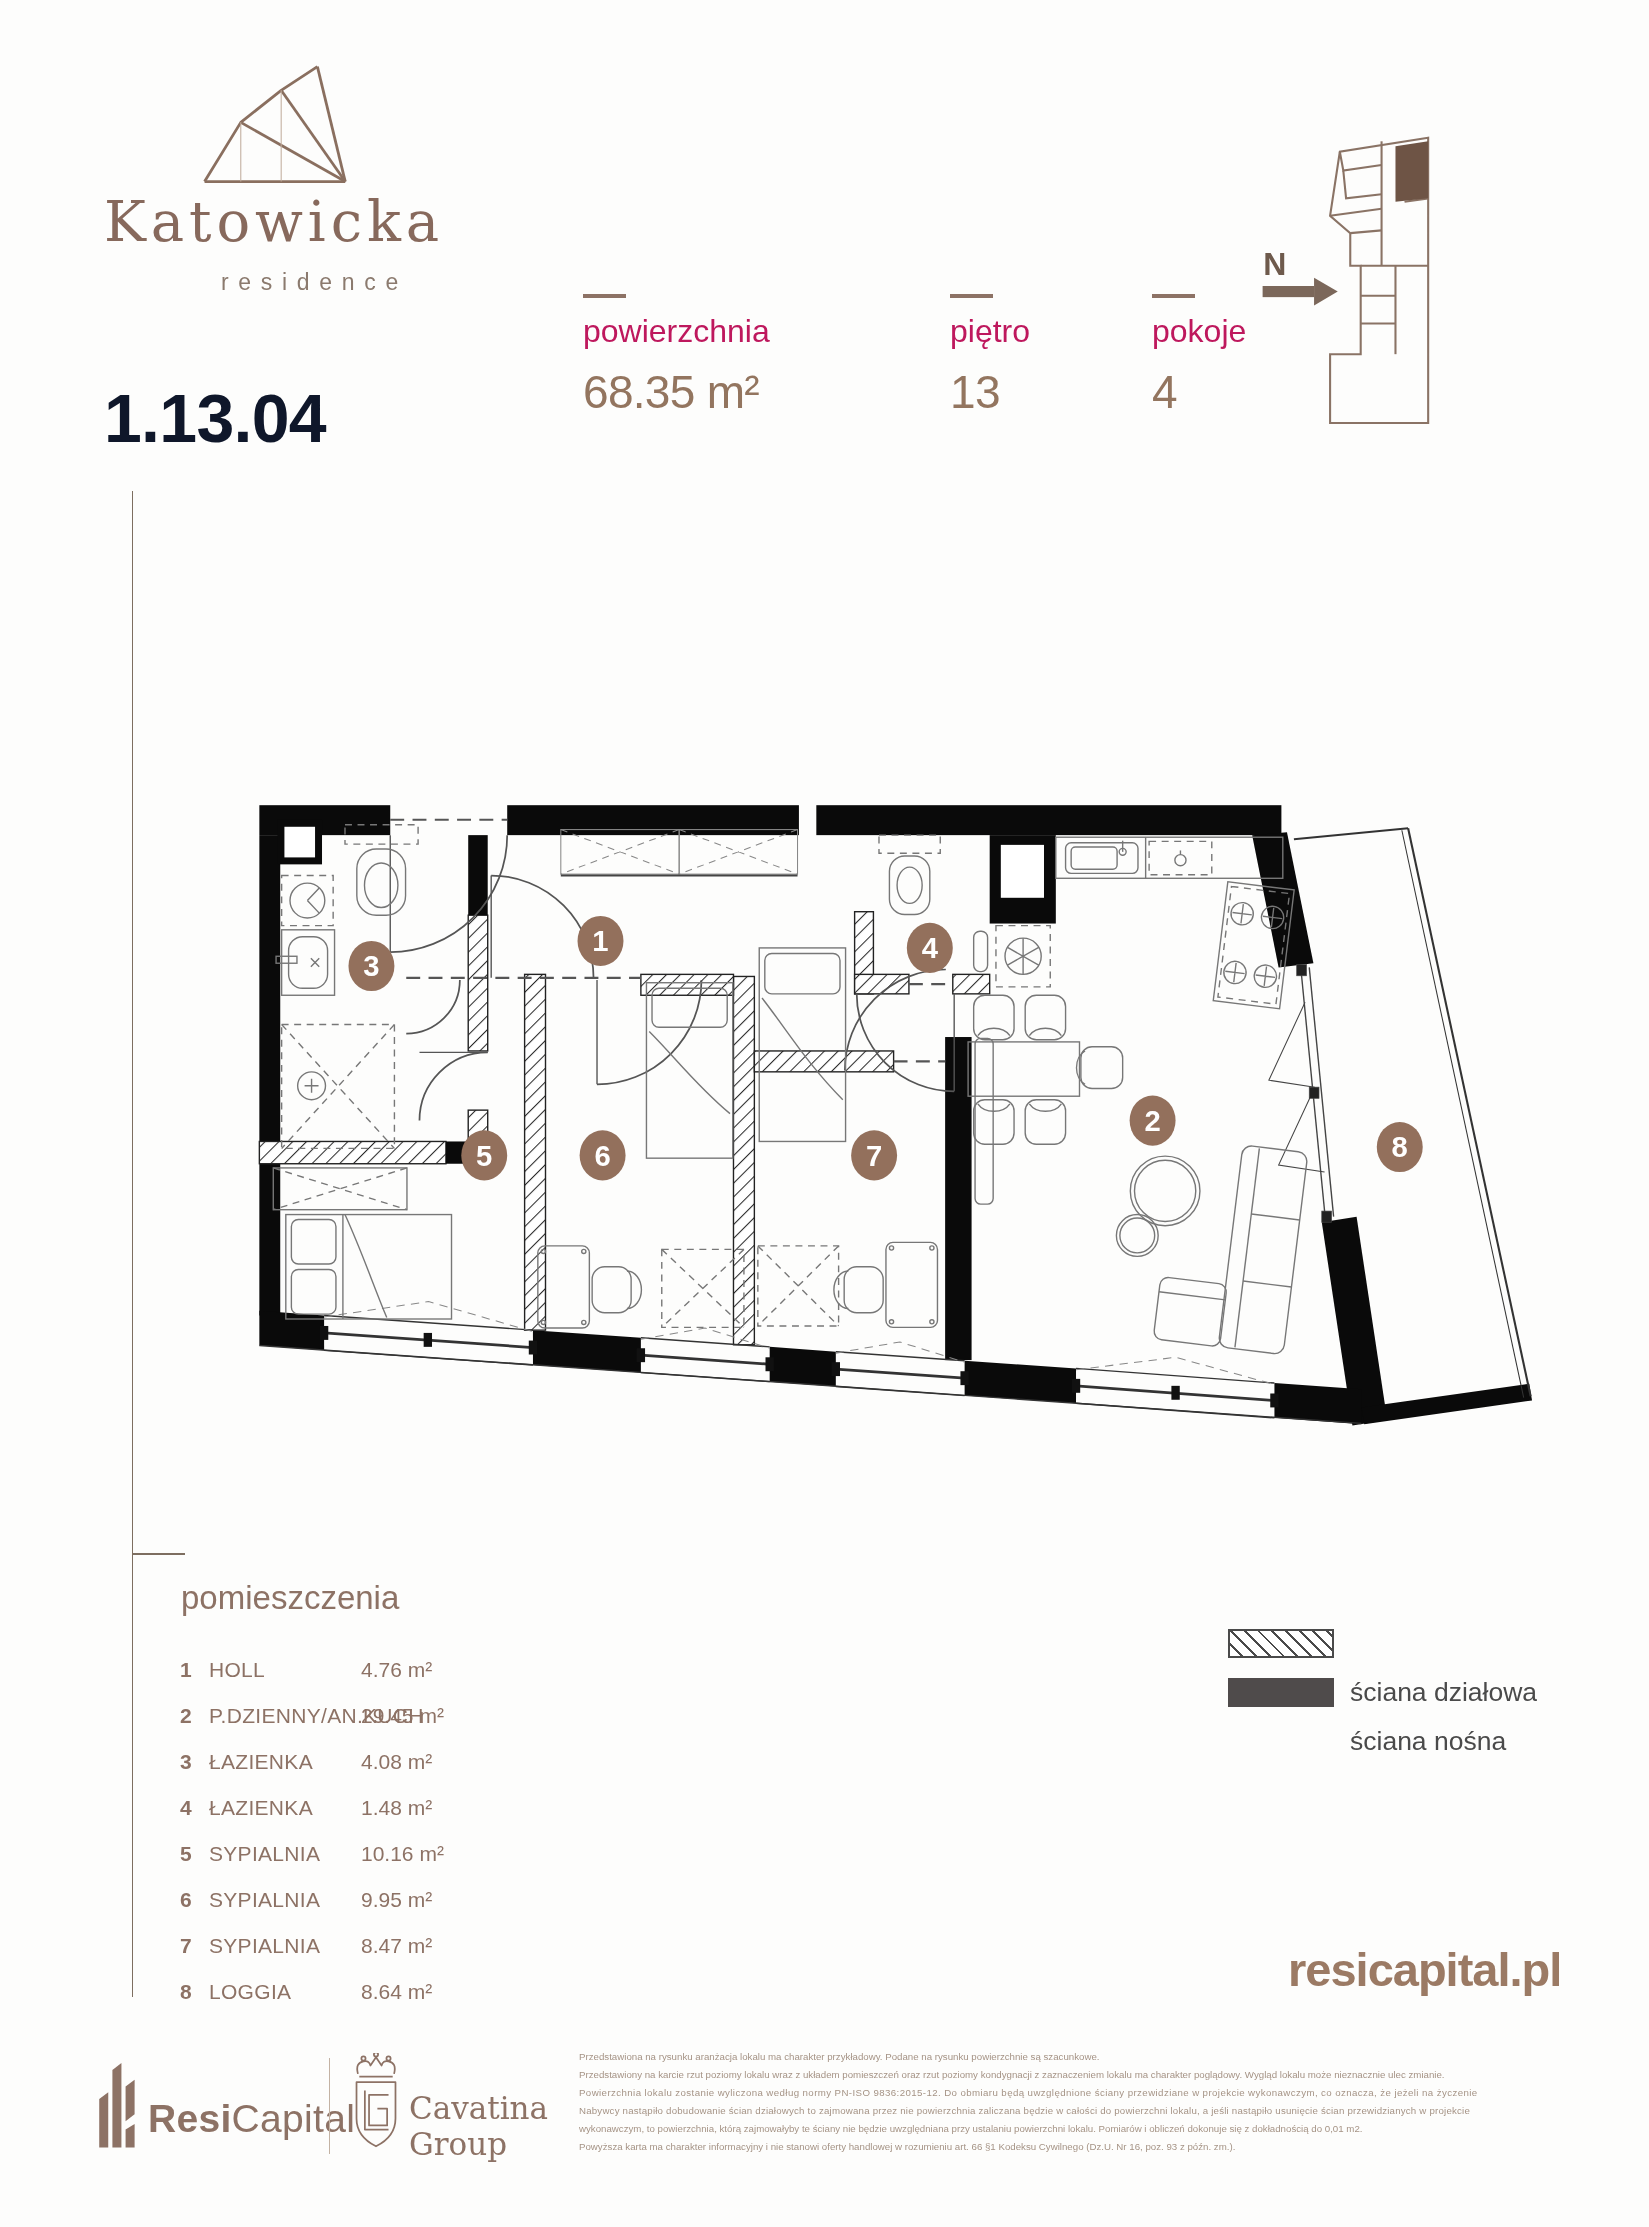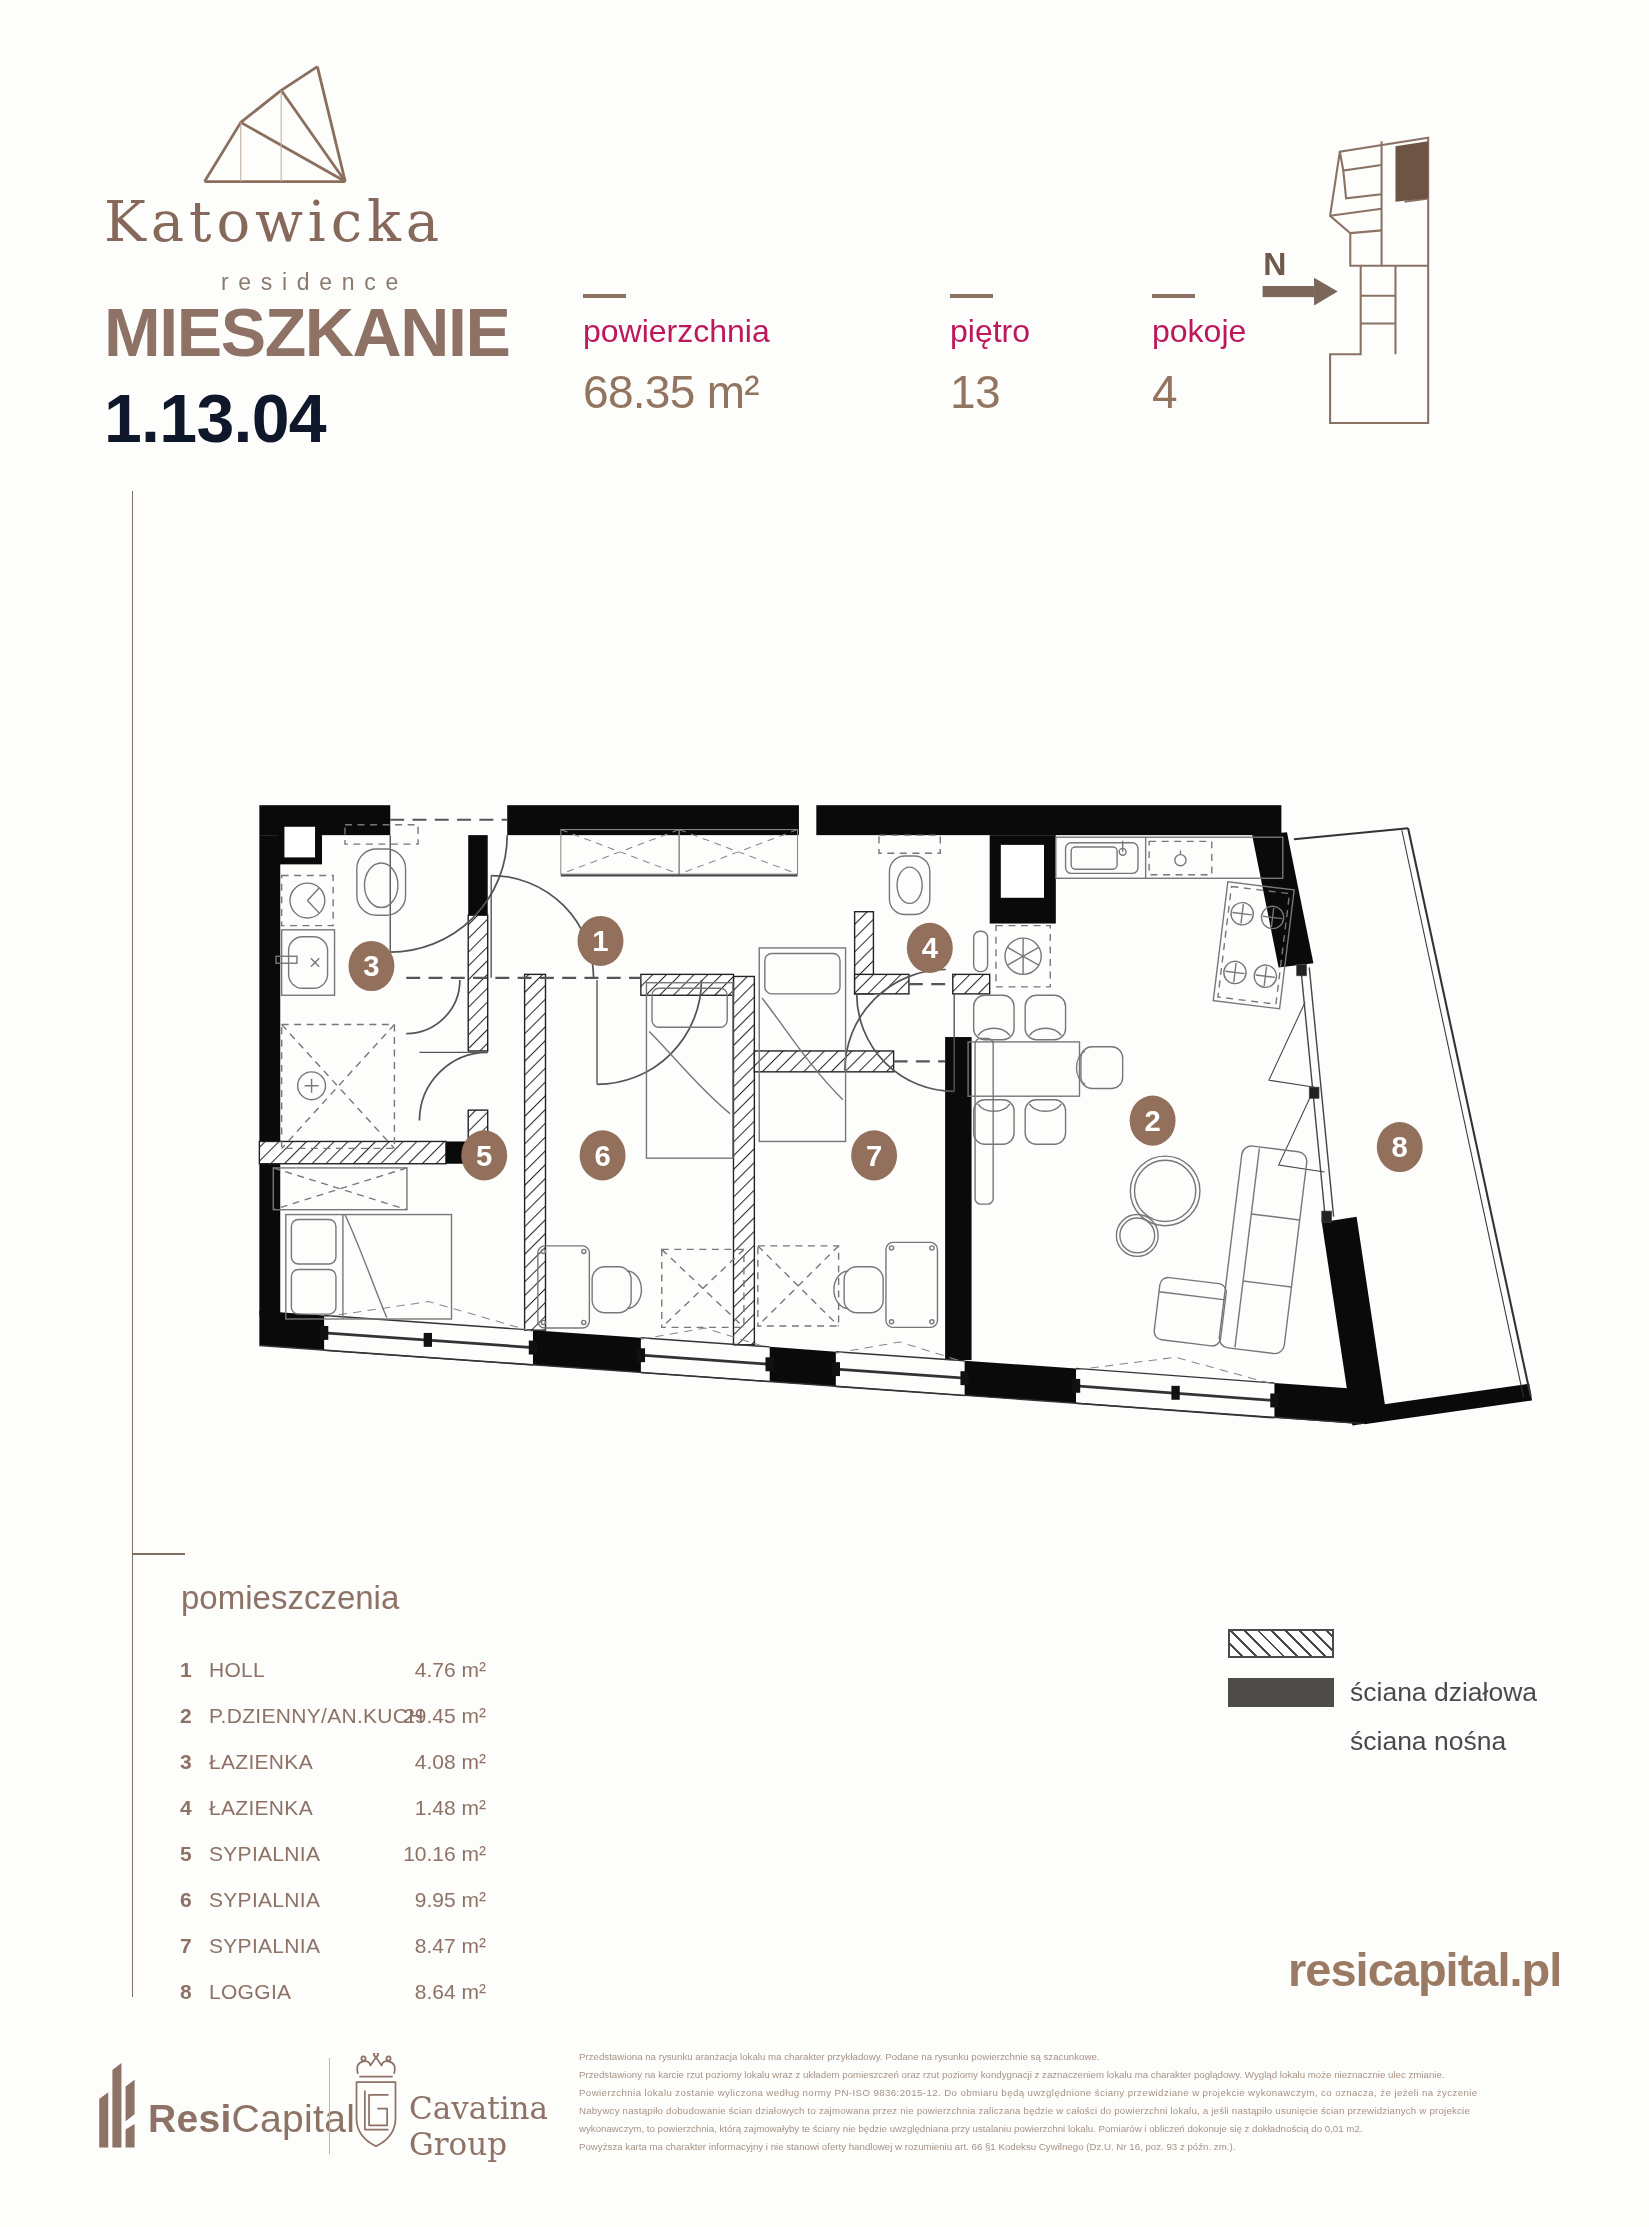--- a/index.html
+++ b/index.html
@@ -15,21 +15,21 @@
   .stat-label{top:313px;font-size:32px;color:#be185d;letter-spacing:0px;}
   .stat-value{top:365px;font-size:46px;font-weight:400;color:#93755f;letter-spacing:-0.7px;}
   
   .vrule{left:132px;top:491px;width:1.4px;height:1506px;background:#7d6e60;}
   .hrule{left:132px;top:1553px;width:53px;height:2.1px;background:#7d6e60;}
   
   .list-heading{left:181px;top:1579px;font-size:33px;color:#8d7265;}
   .room-row{height:46px;position:absolute;left:180px;width:306px;color:#8d7265;font-size:21px;}
   .room-no{position:absolute;left:0;top:0;font-weight:700;}
   .room-name{position:absolute;left:29px;top:0;letter-spacing:0.3px;}
-  .room-area{position:absolute;right:0;top:0;width:125px;text-align:right;}
+  .room-area{position:absolute;right:0;top:0;width:125px;text-align:left;}
   
   .legend-swatch-hatch{left:1228px;top:1629px;width:106px;height:29px;box-sizing:border-box;border:2.8px solid #4a4a4a;
      background:repeating-linear-gradient(45deg,#ffffff 0 7.7px,#4a4a4a 7.7px 9.7px);}
   .legend-swatch-solid{left:1228px;top:1678px;width:106px;height:29px;background:#4f4b4b;}
   .legend-label{font-size:26.5px;color:#4a4a4a;margin-top:48px;}
   
   .website{left:1288px;top:1942px;font-size:47px;font-weight:700;color:#9b7a64;letter-spacing:-1px;}
   .resi-word{left:148px;top:2097px;font-size:39px;color:#8d7265;letter-spacing:0.3px;text-align:right;}
   .resi-word b{font-weight:700;}
   .footer-divider{left:329px;top:2058px;width:1.4px;height:96px;background:#c3b2a3;}
@@ -53,21 +53,20 @@
       <path d="M118,72 L210,203"></path>
     </g>
     <g stroke="#c0ac9c" stroke-width="1.5">
       <path d="M60,118 L60,203"></path>
       <path d="M118,72 L118,203"></path>
     </g>
   </svg>
   <div class="abs brand-name">Katowicka</div>
   <div class="abs brand-sub">residence</div>
 
-  <div class="abs apt-label">MIESZKANIE</div>
   <div class="abs apt-number">1.13.04</div>
 
   <div class="abs stat-line" style="left:583px;"></div>
   <div class="abs stat-label" style="left:583px;">powierzchnia</div>
   <div class="abs stat-value" style="left:583px;">68.35 m²</div>
 
   <div class="abs stat-line" style="left:950px;"></div>
   <div class="abs stat-label" style="left:950px;">piętro</div>
   <div class="abs stat-value" style="left:950px;">13</div>
 

